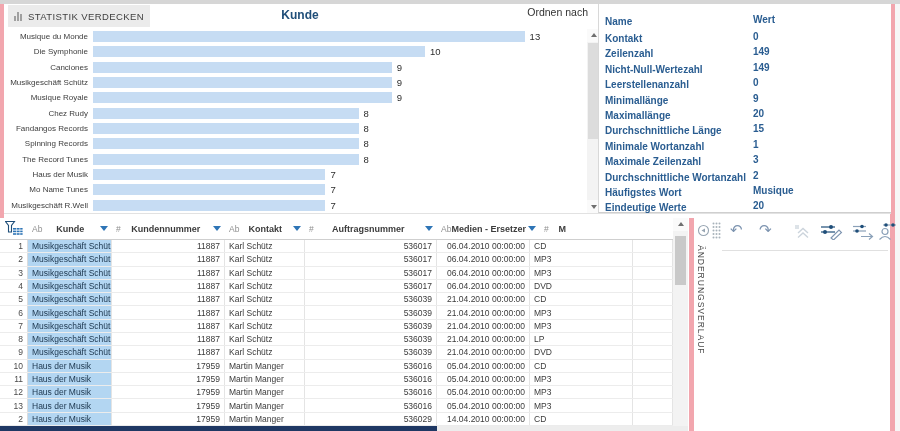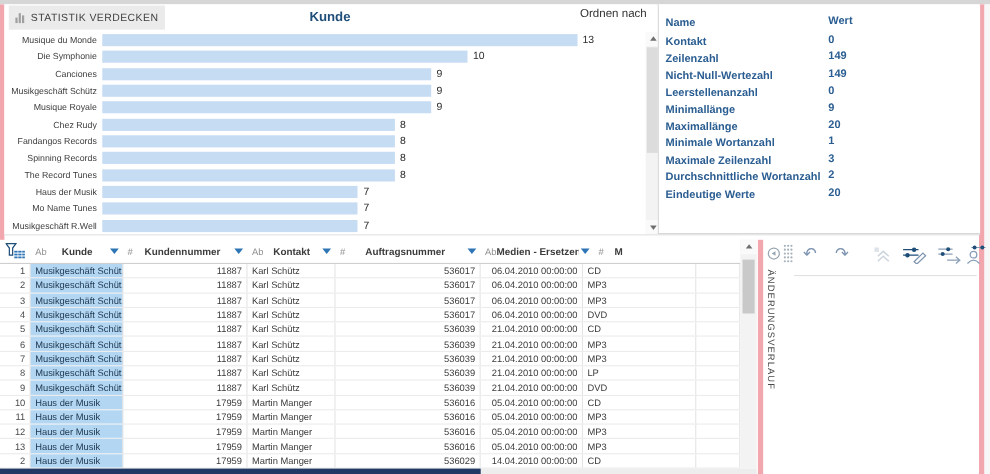--- a/index.html
+++ b/index.html
@@ -207,23 +207,25 @@
       <span class="stat-name">Name</span>
       <span class="stat-value">Wert</span>
     </div>
     <div id="stats-rows">
         <div class="stat-row"><span class="stat-name">Kontakt</span><span class="stat-value">0</span></div>
         <div class="stat-row"><span class="stat-name">Zeilenzahl</span><span class="stat-value">149</span></div>
         <div class="stat-row"><span class="stat-name">Nicht-Null-Wertezahl</span><span class="stat-value">149</span></div>
         <div class="stat-row"><span class="stat-name">Leerstellenanzahl</span><span class="stat-value">0</span></div>
         <div class="stat-row"><span class="stat-name">Minimallänge</span><span class="stat-value">9</span></div>
         <div class="stat-row"><span class="stat-name">Maximallänge</span><span class="stat-value">20</span></div>
+        <div class="stat-row"><span class="stat-name">Durchschnittliche Länge</span><span class="stat-value">15</span></div>
         <div class="stat-row"><span class="stat-name">Minimale Wortanzahl</span><span class="stat-value">1</span></div>
         <div class="stat-row"><span class="stat-name">Maximale Zeilenzahl</span><span class="stat-value">3</span></div>
         <div class="stat-row"><span class="stat-name">Durchschnittliche Wortanzahl</span><span class="stat-value">2</span></div>
+        <div class="stat-row"><span class="stat-name">Häufigstes Wort</span><span class="stat-value">Musique</span></div>
         <div class="stat-row"><span class="stat-name">Eindeutige Werte</span><span class="stat-value">20</span></div>
       </div>
   </section>
 
   <div class="panel-sep"></div>
 
   <section id="table-panel">
     <div class="tbl-header" id="tbl-header">
       <div class="corner-cell">
         <svg width="18" height="15" viewBox="0 0 18 15">

